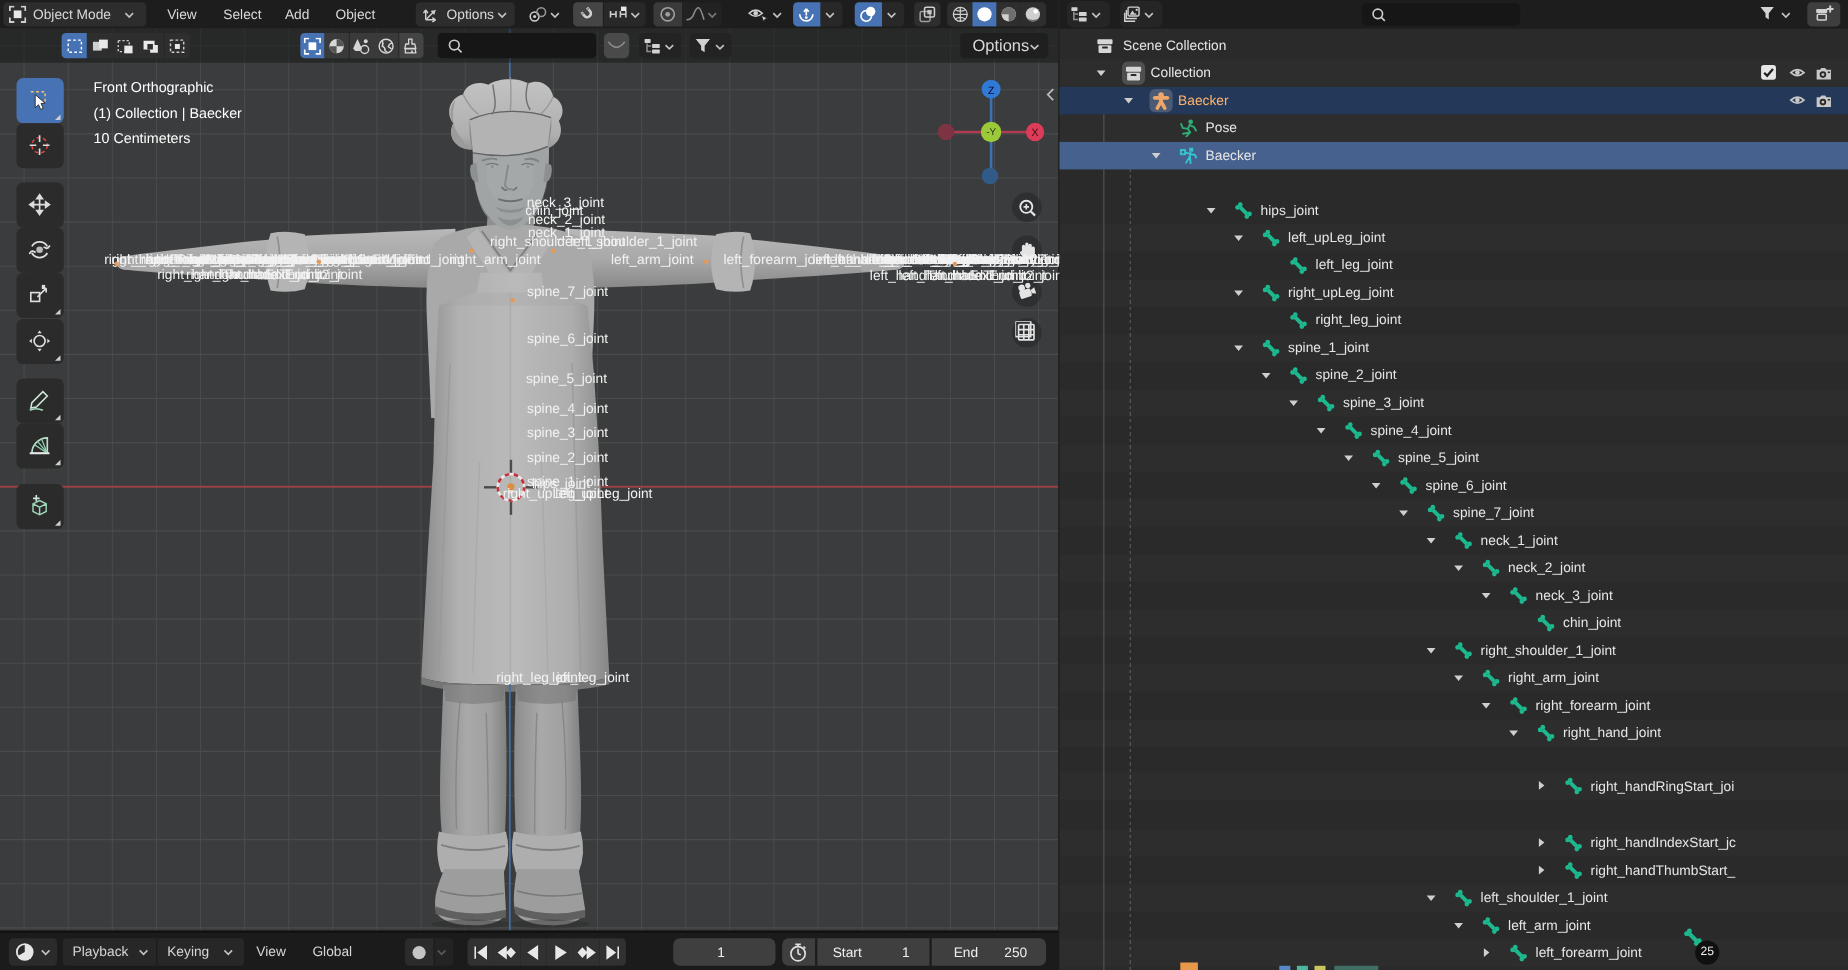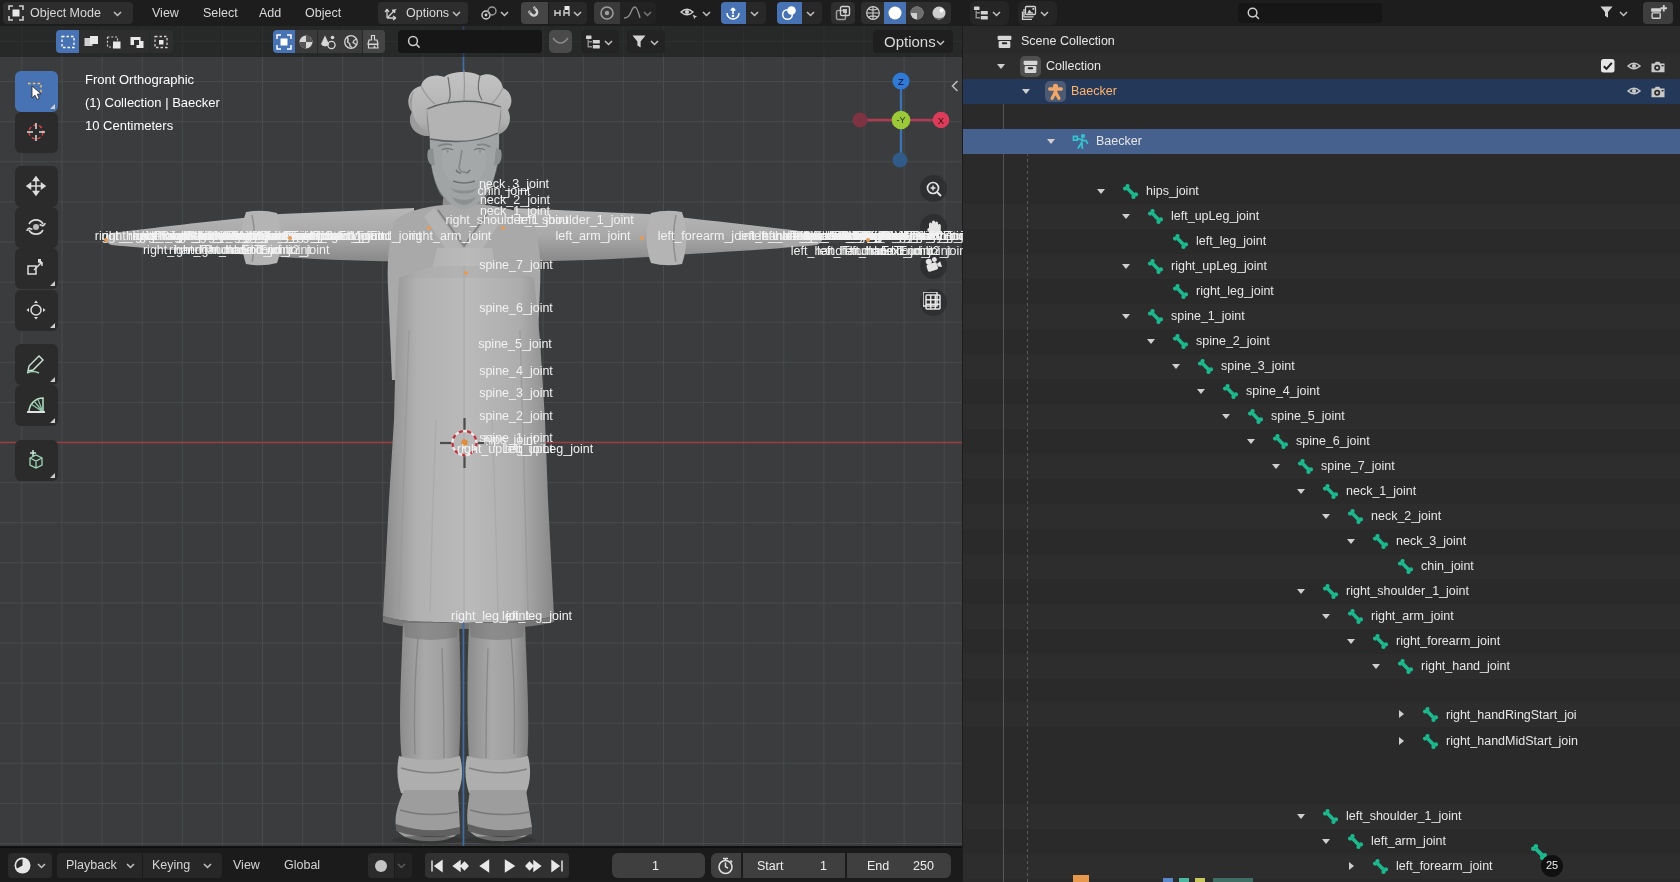--- a/index.html
+++ b/index.html
@@ -594,20 +594,26 @@
         <use href="#armobj"></use>
       </svg>
 <span class="olbl" style="left:108px;color:#ffb36b">Baecker</span>
 <svg class="a" style="left:663px;top:4px" width="16" height="16">
         <use href="#eye"></use>
       </svg>
 <svg class="a" style="left:687px;top:5px" width="16" height="16">
         <use href="#cam"></use>
       </svg>
 </div>
+<div class="orow" style="top:103.5px;background:rgba(255,255,255,0.015);">
+<svg class="oic" style="left:109px" width="17" height="17" viewBox="0 0 16 16">
+        <use href="#posei"></use>
+      </svg>
+<span class="olbl" style="left:133px;color:#e6e6e6">Pose</span>
+</div>
 <div class="orow" style="top:128.5px;background:#47618e;">
 <div class="tri-d" style="left:84px;top:10px"></div>
 <svg class="oic" style="left:109px" width="17" height="17" viewBox="0 0 16 16">
         <use href="#armdat"></use>
       </svg>
 <span class="olbl" style="left:133px;color:#e6e6e6">Baecker</span>
 </div>
 <div class="orow" style="top:178.5px;">
 <div class="tri-d" style="left:134px;top:10px"></div>
 <svg class="oic" style="left:159px" width="17" height="17" viewBox="0 0 16 16">
@@ -745,26 +751,33 @@
       </svg>
 <span class="olbl" style="left:458px;color:#e6e6e6">right_hand_joint</span>
 </div>
 <div class="orow" style="top:702px;background:rgba(255,255,255,0.015);">
 <div class="tri-r" style="left:436px;top:8px"></div>
 <svg class="oic" style="left:459px" width="17" height="17" viewBox="0 0 16 16">
         <use href="#bone"></use>
       </svg>
 <span class="olbl" style="left:483px;color:#e6e6e6">right_handRingStart_joi</span>
 </div>
-<div class="orow" style="top:728.5px;">
+<div class="orow" style="top:753.5px;background:rgba(255,255,255,0.015);">
 <div class="tri-r" style="left:436px;top:8px"></div>
 <svg class="oic" style="left:459px" width="17" height="17" viewBox="0 0 16 16">
         <use href="#bone"></use>
       </svg>
-<span class="olbl" style="left:483px;color:#e6e6e6">right_handMidStart_join</span>
+<span class="olbl" style="left:483px;color:#e6e6e6">right_handIndexStart_jc</span>
+</div>
+<div class="orow" style="top:778.5px;">
+<div class="tri-r" style="left:436px;top:8px"></div>
+<svg class="oic" style="left:459px" width="17" height="17" viewBox="0 0 16 16">
+        <use href="#bone"></use>
+      </svg>
+<span class="olbl" style="left:483px;color:#e6e6e6">right_handThumbStart_</span>
 </div>
 <div class="orow" style="top:803.5px;background:rgba(255,255,255,0.015);">
 <div class="tri-d" style="left:334px;top:10px"></div>
 <svg class="oic" style="left:359px" width="17" height="17" viewBox="0 0 16 16">
         <use href="#bone"></use>
       </svg>
 <span class="olbl" style="left:383px;color:#e6e6e6">left_shoulder_1_joint</span>
 </div>
 <div class="orow" style="top:828.5px;">
 <div class="tri-d" style="left:359px;top:10px"></div>

